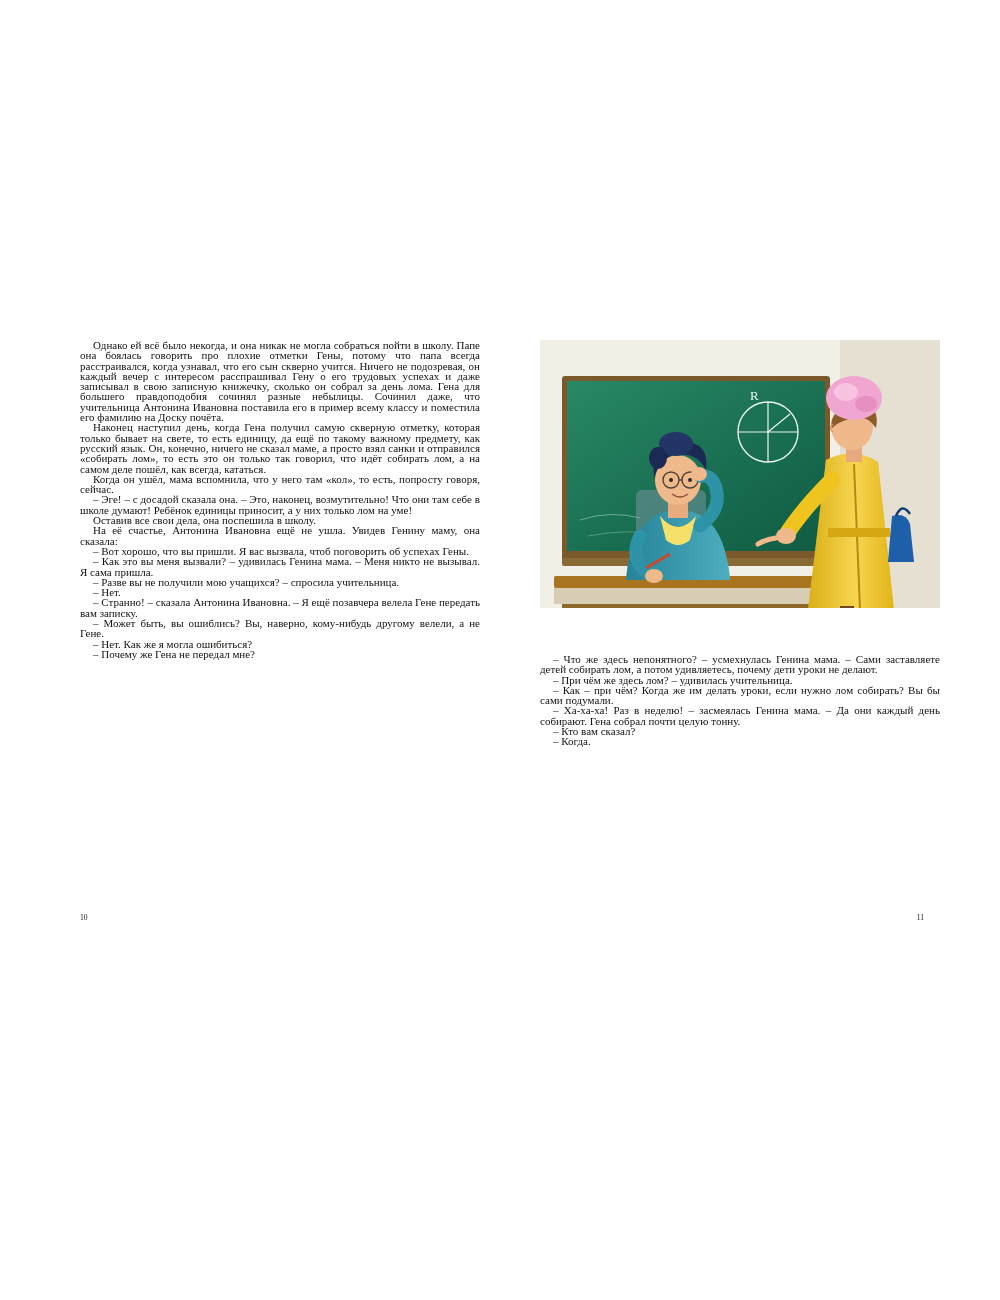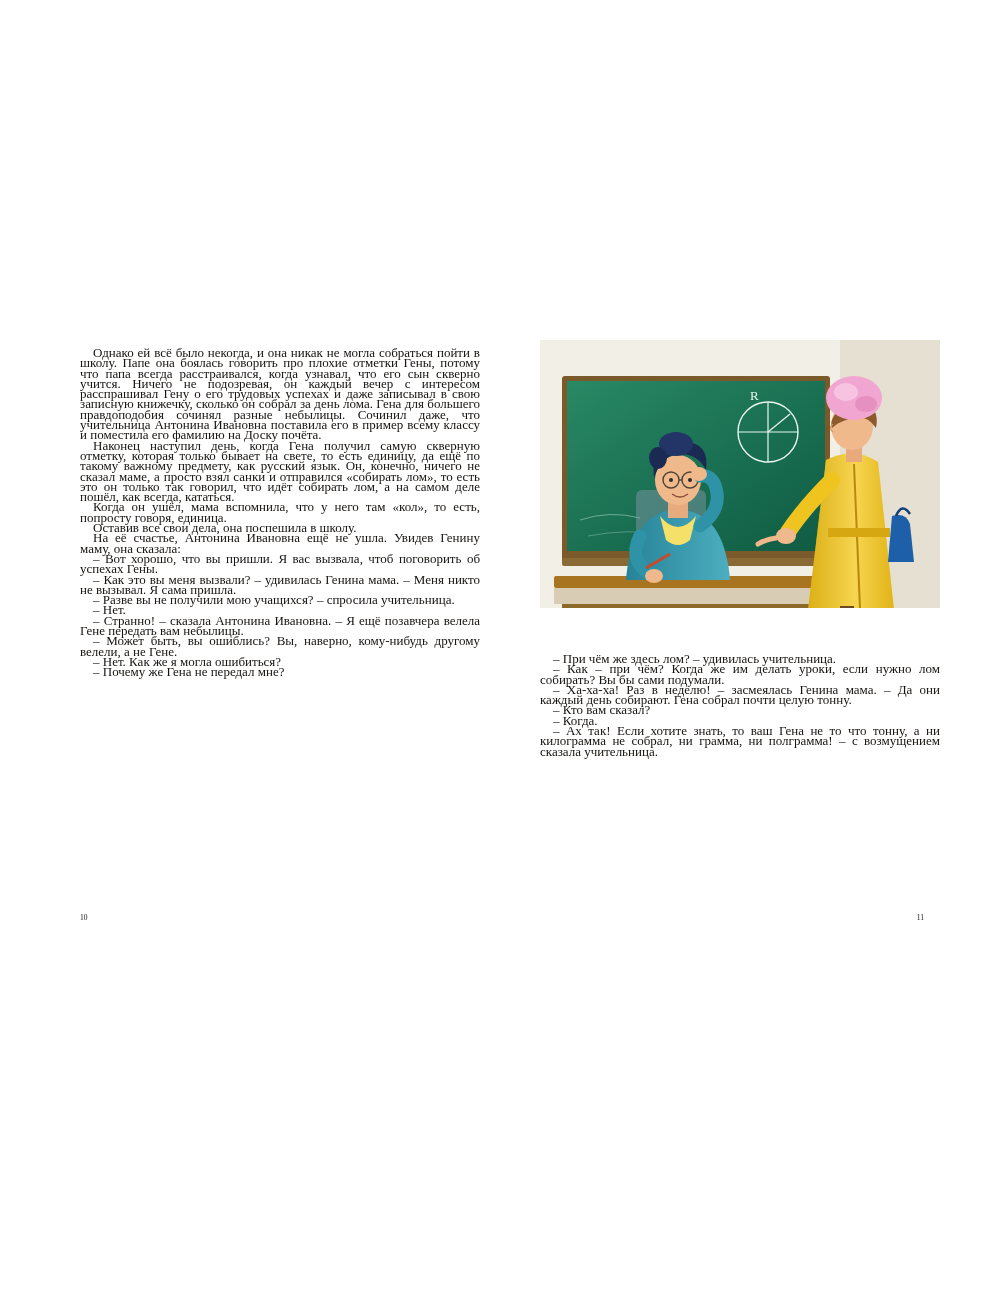--- a/index.html
+++ b/index.html
@@ -31,26 +31,25 @@
     position: absolute;
     top: 0;
     width: 400px;
     height: 560px;
   }
   #page-left  { left: 20px; }
   #page-right { left: 480px; }
 
   .body-text {
     font-family: "Liberation Serif", serif;
-    font-size: 13px;
+    font-size: 11px;
     line-height: 10.3px;
     color: #15120f;
     text-align: justify;
     text-justify: inter-word;
-    margin-top: 8px;
   }
   .body-text p {
     margin: 0;
     text-indent: 13px;
   }
   .folio {
     position: absolute;
     bottom: -22px;
     font-family: "Liberation Serif", serif;
     font-size: 7.6px;
@@ -76,28 +75,29 @@
 <body>
 
 <div id="page">
 
   <div id="spread">
 
     <div class="page-col" id="page-left">
       <div class="body-text">
         <p>Однако ей всё было некогда, и она никак не могла собраться пойти в школу. Папе она боялась говорить про плохие отметки Гены, потому что папа всегда расстраивался, когда узнавал, что его сын скверно учится. Ничего не подозревая, он каждый вечер с интересом расспрашивал Гену о его трудовых успехах и даже записывал в свою записную книжечку, сколько он собрал за день лома. Гена для большего правдоподобия сочинял разные небылицы. Сочинил даже, что учительница Антонина Ивановна поставила его в пример всему классу и поместила его фамилию на Доску почёта.</p>
         <p>Наконец наступил день, когда Гена получил самую скверную отметку, которая только бывает на свете, то есть единицу, да ещё по такому важному предмету, как русский язык. Он, конечно, ничего не сказал маме, а просто взял санки и отправился «собирать лом», то есть это он только так говорил, что идёт собирать лом, а на самом деле пошёл, как всегда, кататься.</p>
-        <p>Когда он ушёл, мама вспомнила, что у него там «кол», то есть, попросту говоря, единица.</p>
+        <p>Когда он ушёл, мама вспомнила, что у него там «кол», то есть, попросту говоря, сейчас.</p>
+        <p>– Эге! – с досадой сказала она. – Это, наконец, возмутительно! Что они там себе в школе думают! Ребёнок единицы приносит, а у них только лом на уме!</p>
         <p>Оставив все свои дела, она поспешила в школу.</p>
         <p>На её счастье, Антонина Ивановна ещё не ушла. Увидев Генину маму, она сказала:</p>
         <p>– Вот хорошо, что вы пришли. Я вас вызвала, чтоб поговорить об успехах Гены.</p>
         <p>– Как это вы меня вызвали? – удивилась Генина мама. – Меня никто не вызывал. Я сама пришла.</p>
         <p>– Разве вы не получили мою учащихся? – спросила учительница.</p>
         <p>– Нет.</p>
-        <p>– Странно! – сказала Антонина Ивановна. – Я ещё позавчера велела Гене передать вам небылицы.</p>
+        <p>– Странно! – сказала Антонина Ивановна. – Я ещё позавчера велела Гене передать вам записку.</p>
         <p>– Может быть, вы ошиблись? Вы, наверно, кому-нибудь другому велели, а не Гене.</p>
         <p>– Нет. Как же я могла ошибиться?</p>
         <p>– Почему же Гена не передал мне?</p>
       </div>
       <div class="folio" id="folio-left">10</div>
     </div>
 
     <div class="page-col" id="page-right">
 
       <div id="illustration">
@@ -213,25 +213,25 @@
 
             <path d="M352 176 q14 -4 18 8 l4 38 h-26 z" fill="#1d5fa8"></path>
             <path d="M356 176 q6 -14 14 -2" stroke="#143f74" stroke-width="2.5" fill="none"></path>
           </g>
 
           <rect x="0" y="268" width="400" height="32" fill="#ffffff"></rect>
         </svg>
       </div>
 
       <div class="body-text right-text-block">
+        <p>– Что же здесь непонятного? – усмехнулась Генина мама. – Сами заставляете детей собирать лом, а потом удивляетесь, почему дети уроки не делают.</p>
         <p>– При чём же здесь лом? – удивилась учительница.</p>
         <p>– Как – при чём? Когда же им делать уроки, если нужно лом собирать? Вы бы сами подумали.</p>
         <p>– Ха-ха-ха! Раз в неделю! – засмеялась Генина мама. – Да они каждый день собирают. Гена собрал почти целую тонну.</p>
         <p>– Кто вам сказал?</p>
         <p>– Когда.</p>
-        <p>– Ах так! Если хотите знать, то ваш Гена не то что тонну, а ни килограмма не собрал, ни грамма, ни полграмма! – с возмущением сказала учительница.</p>
       </div>
 
       <div class="folio" id="folio-right">11</div>
     </div>
 
   </div>
 </div>
 
 </body></html>

